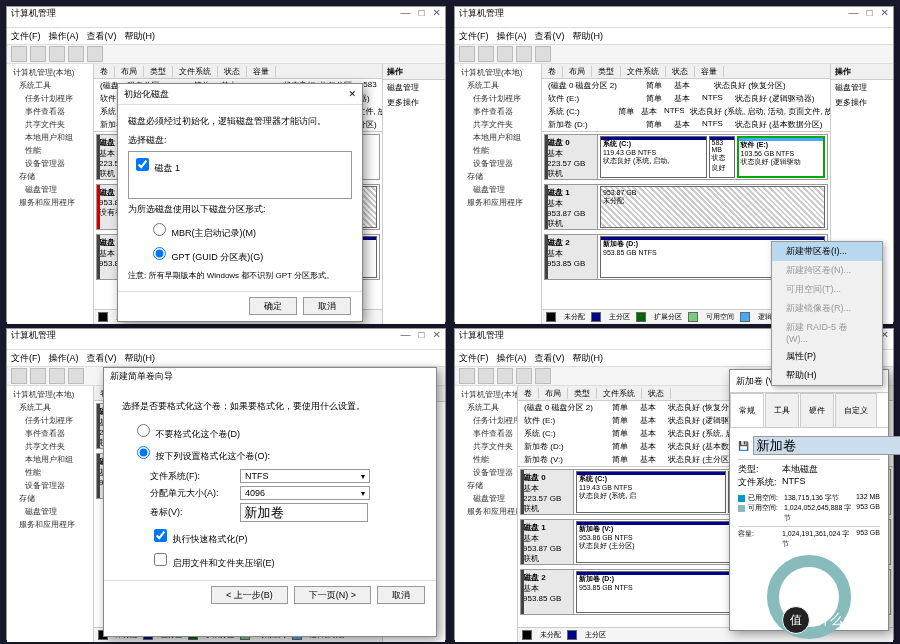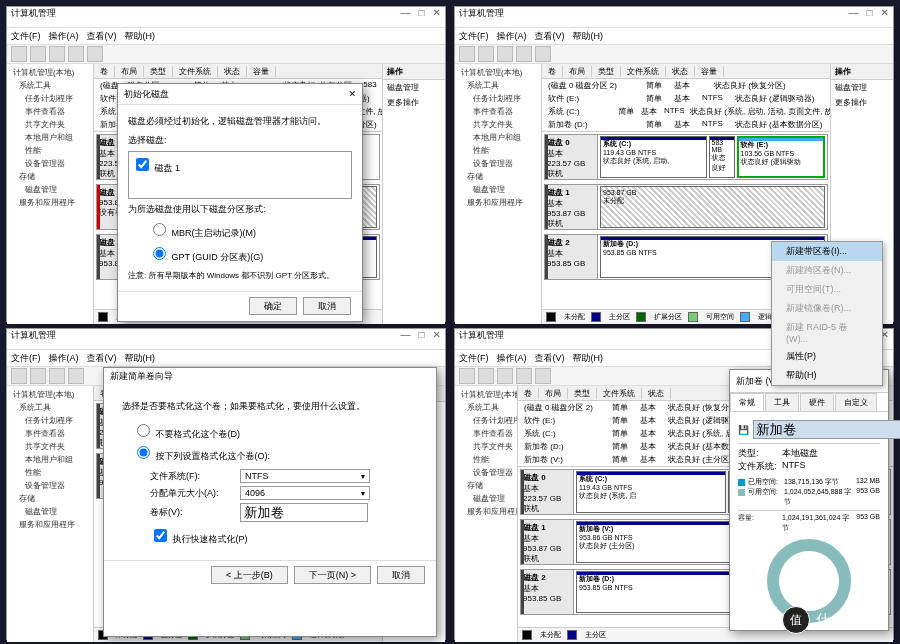--- a/index.html
+++ b/index.html
@@ -56,21 +56,21 @@
 .wiz .wt{padding:8px 12px;background:#fff;border-bottom:1px solid #ccc}
 .wiz .wt b{font-size:10px}
 .wiz .wc2{padding:10px 18px}
 .ctx{position:absolute;background:#f0f0f0;border:1px solid #999;box-shadow:2px 2px 6px rgba(0,0,0,.3);font-size:9px;z-index:10}
 .ctx div{padding:3px 14px;cursor:pointer}
 .ctx div.sel2{background:#b8d8f0}
 .ctx div.dis{color:#999}
 .prop{position:absolute;background:#fff;border:1px solid #888;box-shadow:3px 3px 10px rgba(0,0,0,.4);font-size:9px}
 .prop .pt{height:22px;display:flex;align-items:center;padding:0 6px;border-bottom:1px solid #ccc}
 .prop .tabs{display:flex;border-bottom:1px solid #ccc;font-size:8px}
-.prop .tabs span{padding:3px 8px;border:1px solid #ccc;border-bottom:none;margin-right:1px;background:#f0f0f0}
+.prop .tabs span{padding:11px 8px;border:1px solid #ccc;border-bottom:none;margin-right:1px;background:#f0f0f0}
 .prop .tabs span.a{background:#fff}
 .prop .pc{padding:8px}
 .ring{width:60px;height:60px;border-radius:50%;border:12px solid #8bb;margin:6px auto}
 .watermark{position:absolute;right:14px;bottom:10px;display:flex;align-items:center;gap:6px;color:#fff;font-size:14px;z-index:20}
 .watermark .c{width:26px;height:26px;border-radius:50%;background:#222;color:#fff;display:flex;align-items:center;justify-content:center;font-size:12px;border:1px solid #fff}
 </style>
 </head>
 <body>
 
 <div class="q q1">
@@ -435,20 +435,21 @@
             <span style="width:90px">分配单元大小(A):</span>
             <div class="sel">
               <span>4096</span>
             </div>
           </div>
 <div style="display:flex;align-items:center;margin:3px 0">
             <span style="width:90px">卷标(V):</span>
             <input style="width: 120px; border: 1px solid rgb(153, 153, 153); padding: 1px 3px;" value="新加卷">
           </div>
 <div style="margin:4px 0"><label><input type="checkbox" checked="" style=""> <span>执行快速格式化(P)</span></label></div>
+<div><label><input type="checkbox" style=""> <span>启用文件和文件夹压缩(E)</span></label></div>
 </div>
 </div>
 <div class="bbar"><span class="btn">&lt; 上一步(B)</span><span class="btn">下一页(N) &gt;</span><span class="btn">取消</span></div>
 </div>
 </div>
 
 <div class="q q4">
 <div class="tb">
       <span class="ti">计算机管理</span>
       <div class="wc">

